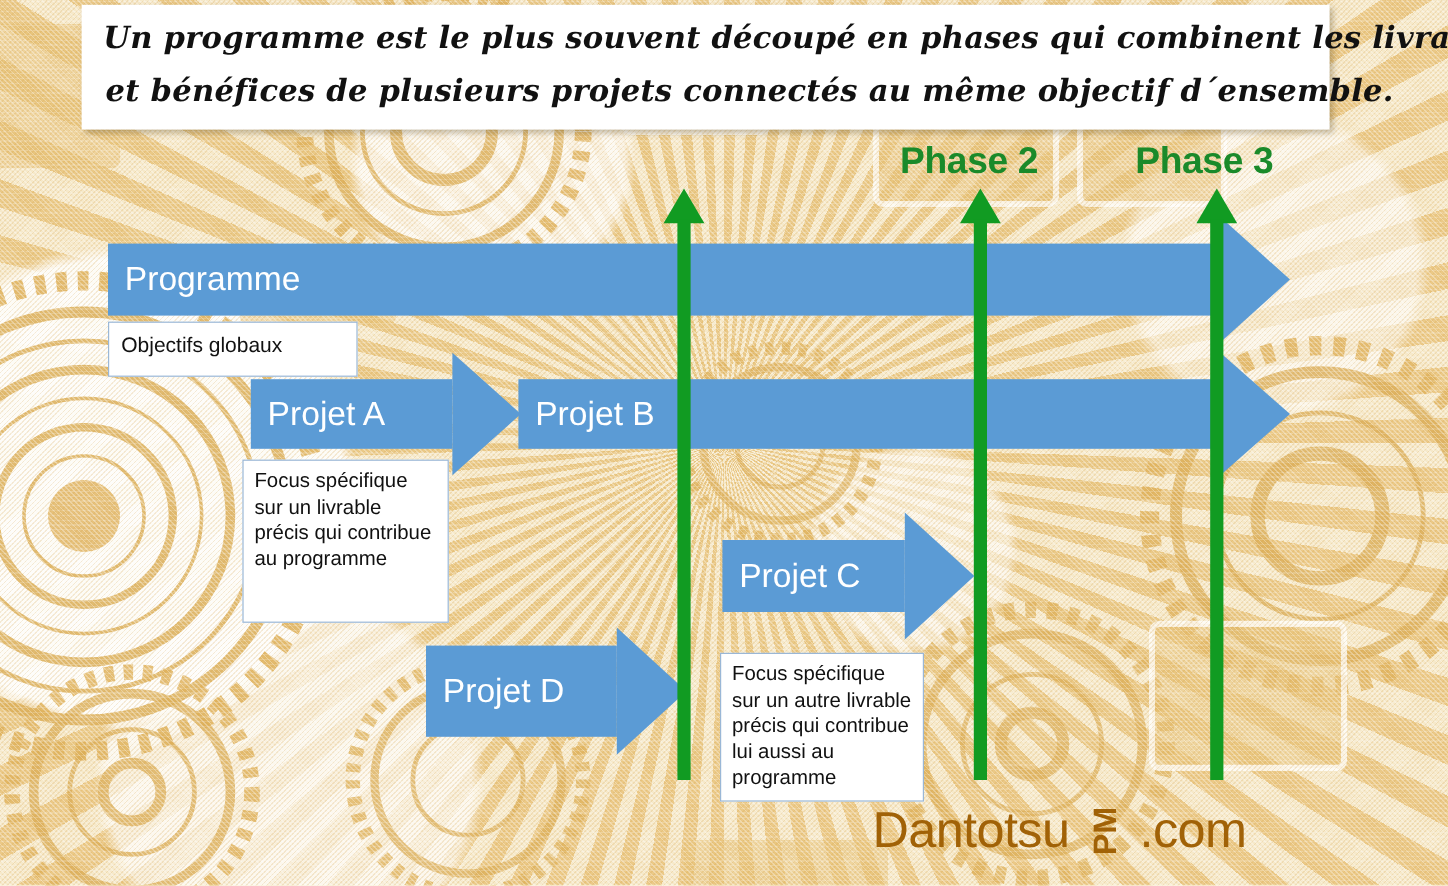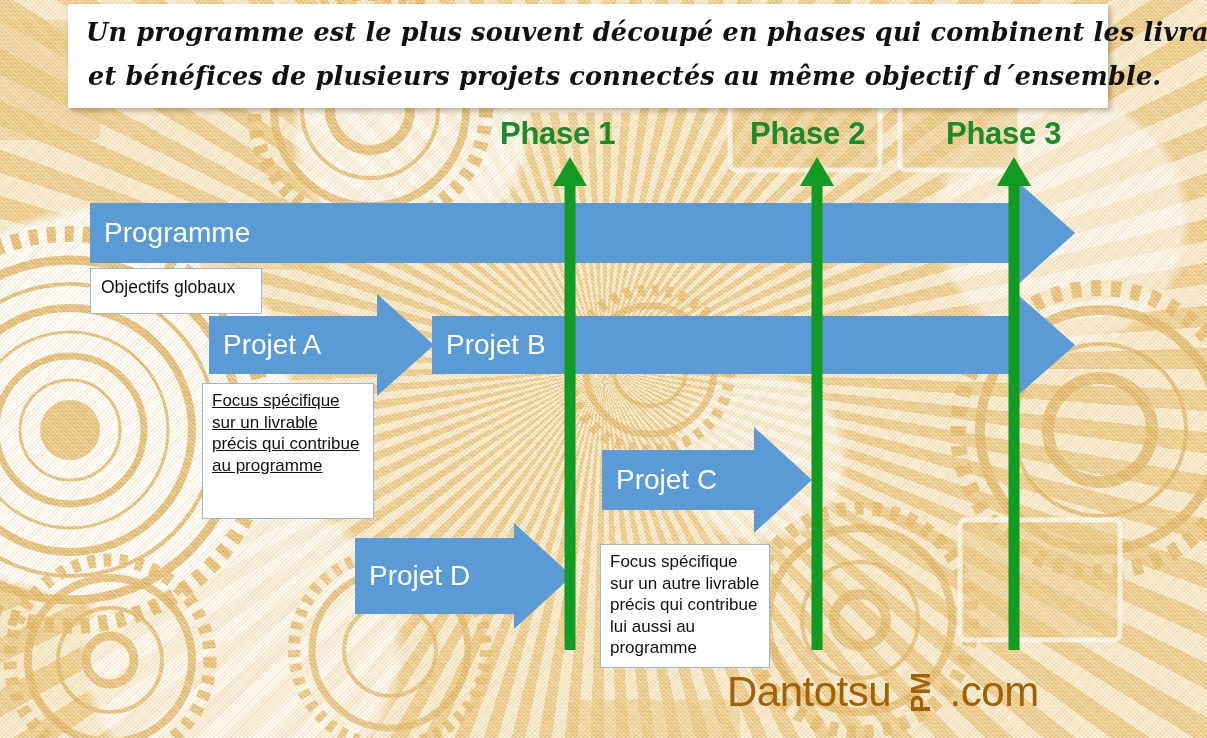--- a/index.html
+++ b/index.html
@@ -200,21 +200,20 @@
     </div>
 
     <div id="grain"></div>
   </div>
 
   <div id="caption">
     <div class="line l1">Un programme est le plus souvent découpé en phases qui combinent les livrables</div>
     <div class="line l2">et bénéfices de plusieurs projets connectés au même objectif d´ensemble.</div>
   </div>
 
-  <div class="phase-label" style="left:500px;top:116px;">Phase 1</div>
   <div class="phase-label" style="left:750px;top:116px;">Phase 2</div>
   <div class="phase-label" style="left:946px;top:116px;">Phase 3</div>
 
   <div class="garrow" style="left:553px;top:157px;width:34px;height:493px;">
     <div class="head"></div>
     <div class="shaft"></div>
   </div>
   <div class="garrow" style="left:800px;top:157px;width:34px;height:493px;">
     <div class="head"></div>
     <div class="shaft"></div>
@@ -223,35 +222,35 @@
     <div class="head"></div>
     <div class="shaft"></div>
   </div>
 
   <div class="barrow" style="left:90px;top:203px;width:985px;height:60px;z-index:3;">
     <div class="body" style="width:925px;"></div>
     <div class="tip" style="left:925px;border-width:54px 0 54px 60px;"></div>
     <div class="txt">Programme</div>
   </div>
 
-  <div class="note single" style="left:90px;top:268px;width:172px;height:46px;z-index:5;">Objectifs globaux</div>
+  <div class="note single" style="left:90px;top:268px;width:208px;height:46px;z-index:5;">Objectifs globaux</div>
 
   <div class="barrow" style="left:209px;top:316px;width:225px;height:58px;z-index:3;">
     <div class="body" style="width:168px;"></div>
     <div class="tip" style="left:168px;border-width:51px 0 51px 57px;"></div>
     <div class="txt">Projet A</div>
   </div>
 
   <div class="barrow" style="left:432px;top:316px;width:643px;height:58px;z-index:3;">
     <div class="body" style="width:585px;"></div>
     <div class="tip" style="left:585px;border-width:51px 0 51px 58px;"></div>
     <div class="txt">Projet B</div>
   </div>
 
-  <div class="note" style="left:202px;top:383px;width:172px;height:136px;z-index:5;text-decoration:underline;">Focus spécifique sur un livrable précis qui contribue au programme</div>
+  <div class="note" style="left:202px;top:383px;width:172px;height:136px;z-index:5;">Focus spécifique sur un livrable précis qui contribue au programme</div>
 
   <div class="barrow" style="left:602px;top:450px;width:210px;height:60px;z-index:5;">
     <div class="body" style="width:152px;"></div>
     <div class="tip" style="left:152px;border-width:53px 0 53px 58px;"></div>
     <div class="txt">Projet C</div>
   </div>
 
   <div class="barrow" style="left:355px;top:538px;width:217px;height:76px;z-index:3;">
     <div class="body" style="width:159px;"></div>
     <div class="tip" style="left:159px;border-width:53px 0 53px 58px;"></div>

